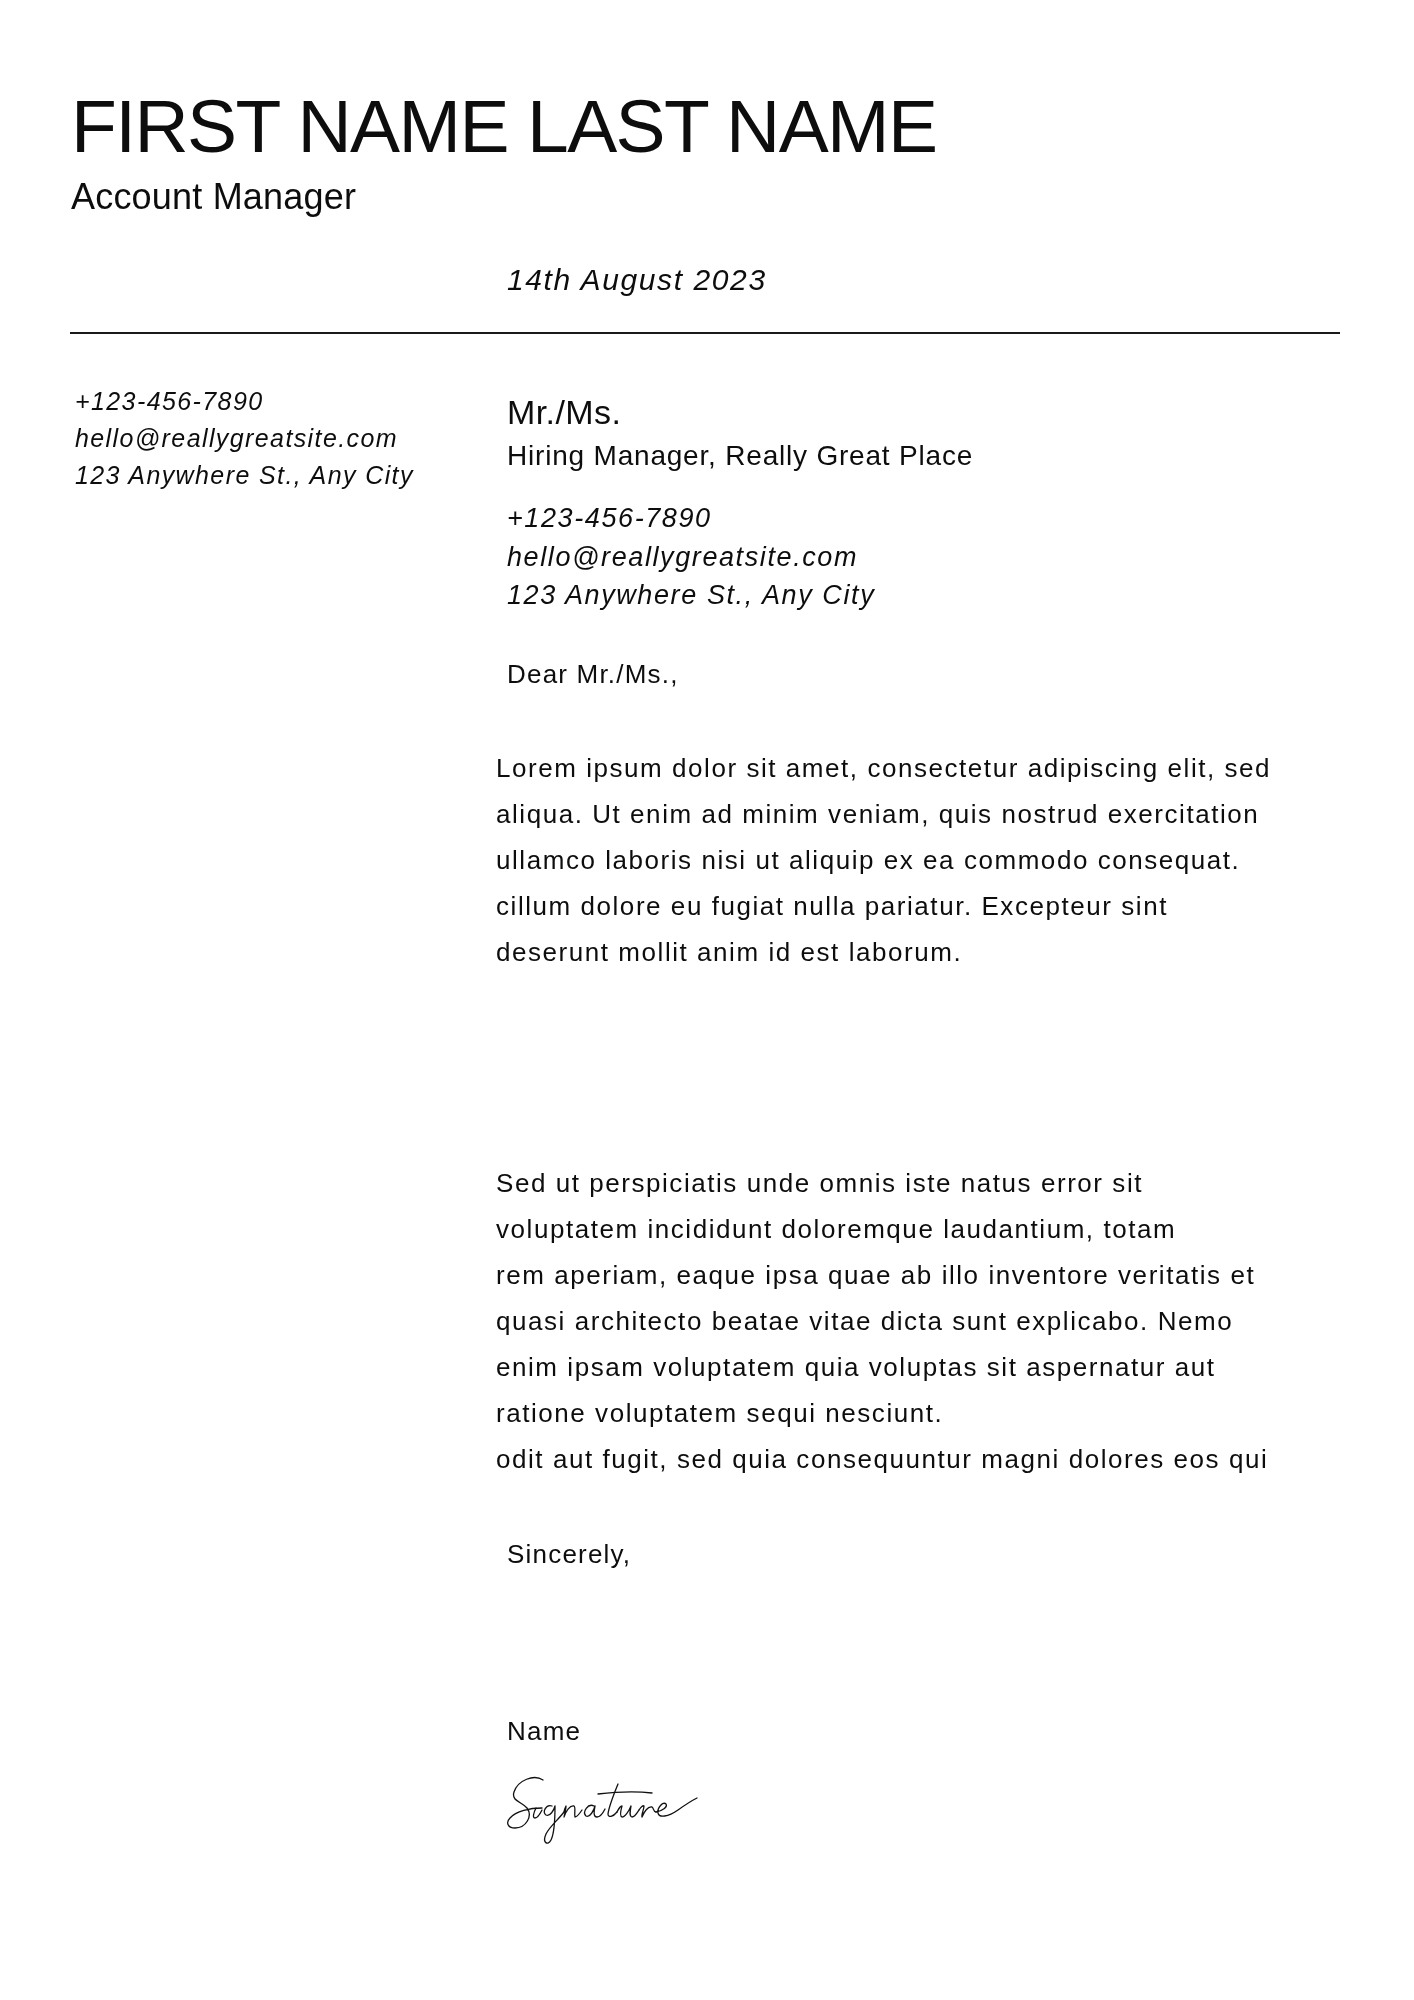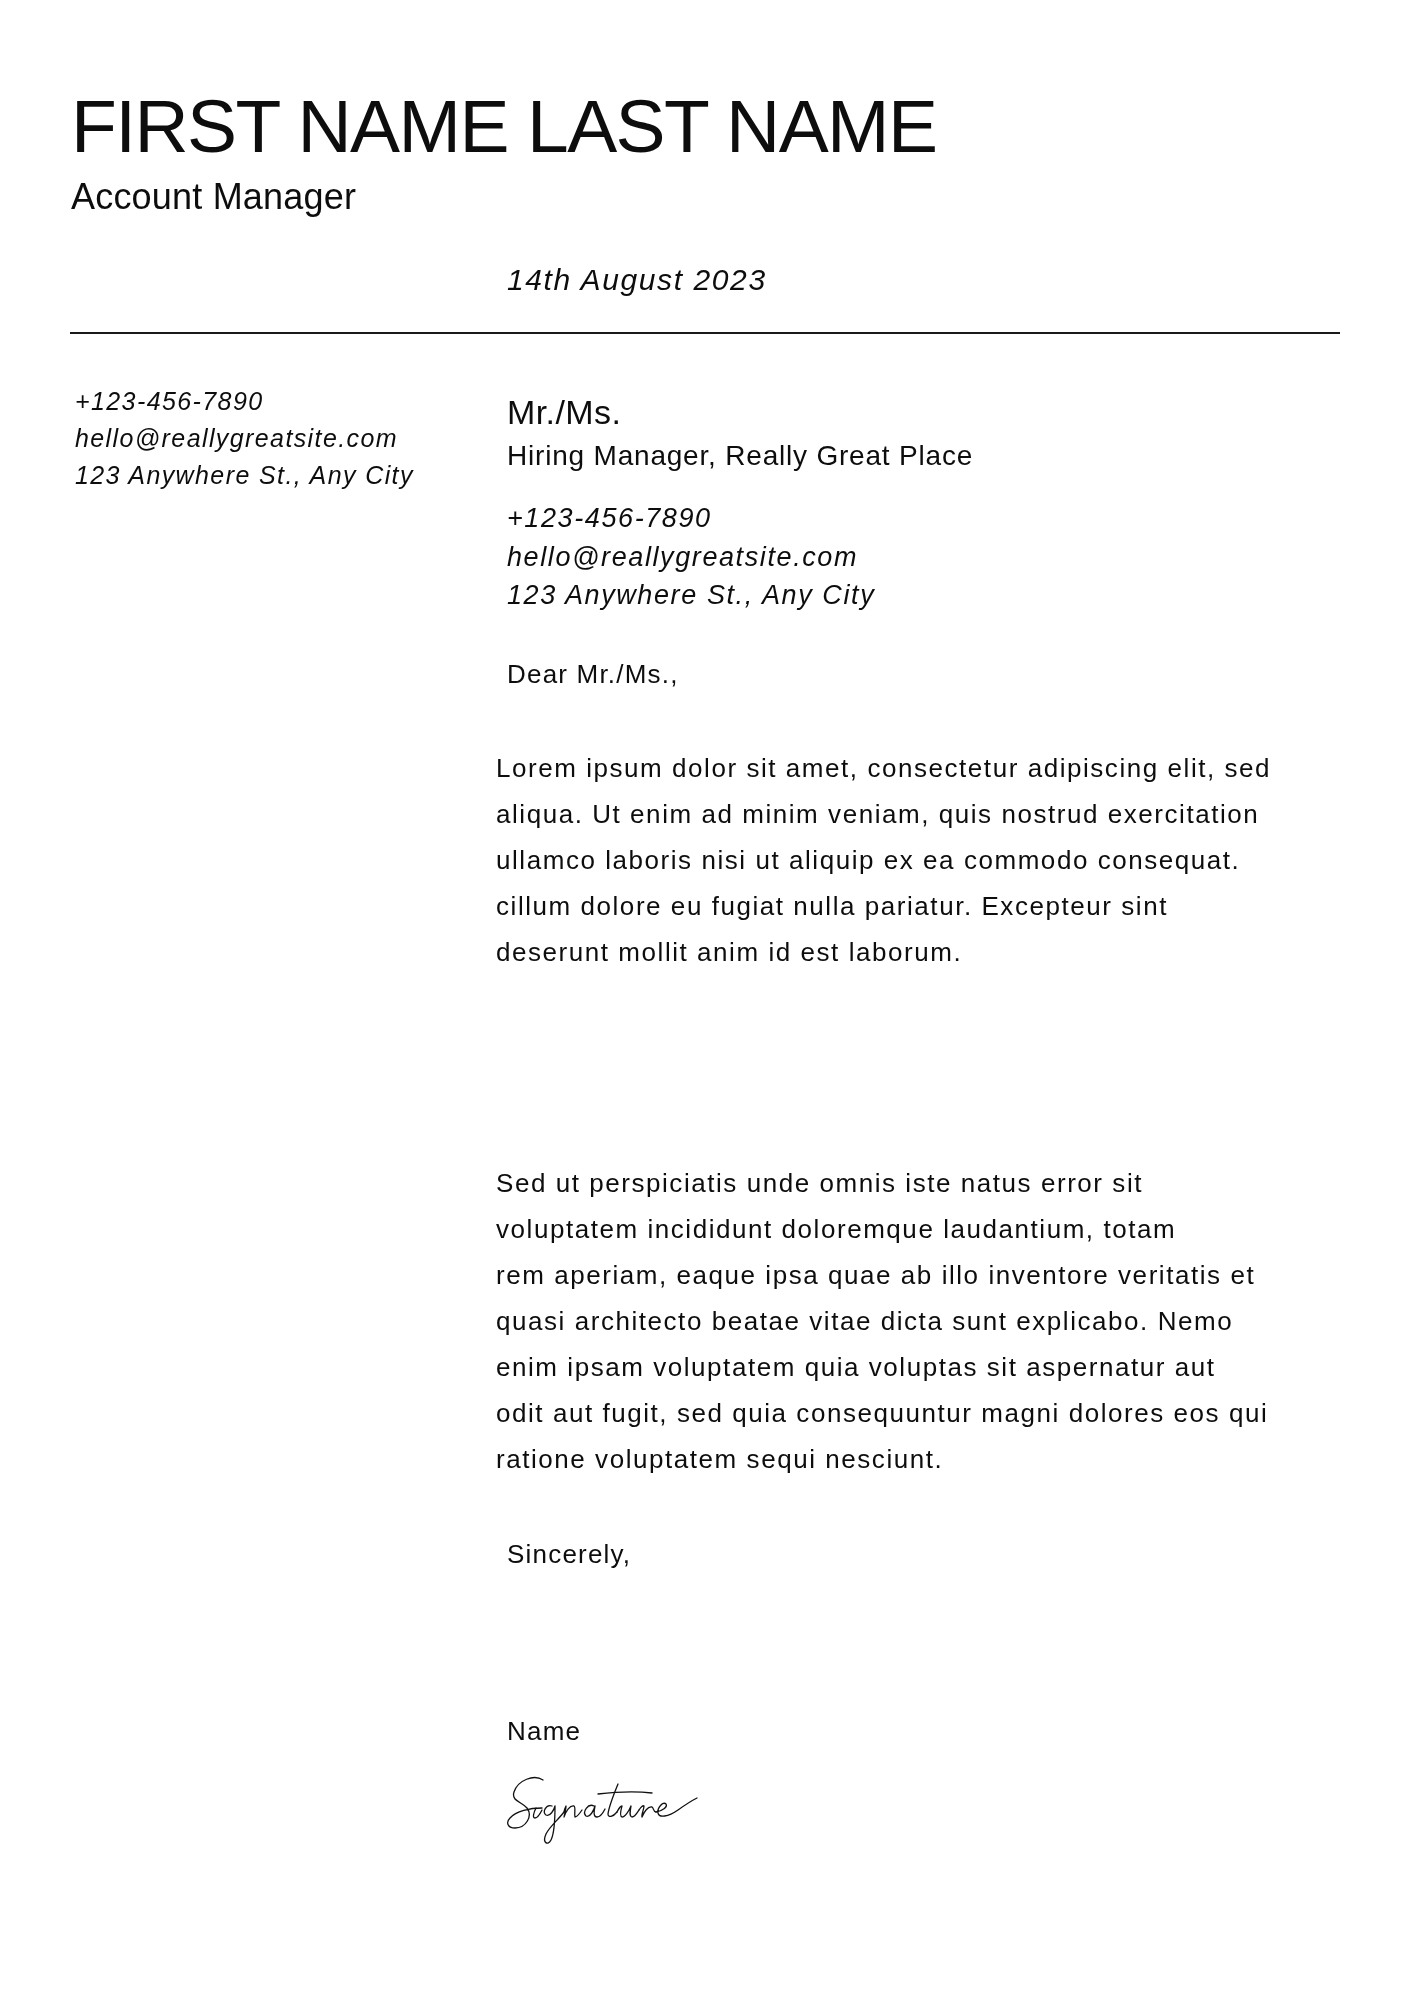--- a/index.html
+++ b/index.html
@@ -165,22 +165,22 @@
   <div>cillum dolore eu fugiat nulla pariatur. Excepteur sint</div>
   <div>deserunt mollit anim id est laborum.</div>
 </div>
 
 <div class="paragraph p2">
   <div>Sed ut perspiciatis unde omnis iste natus error sit</div>
   <div>voluptatem incididunt doloremque laudantium, totam</div>
   <div>rem aperiam, eaque ipsa quae ab illo inventore veritatis et</div>
   <div>quasi architecto beatae vitae dicta sunt explicabo. Nemo</div>
   <div>enim ipsam voluptatem quia voluptas sit aspernatur aut</div>
+  <div>ratione voluptatem sequi nesciunt.</div>
   <div>odit aut fugit, sed quia consequuntur magni dolores eos qui</div>
-  <div>ratione voluptatem sequi nesciunt.</div>
 </div>
 
 <div class="abs closing">Sincerely,</div>
 <div class="abs signer-name">Name</div>
 
 <div class="signature">
   <span class="sr-only">Signature</span>
   <svg width="210" height="90" viewBox="0 0 210 90">
     <g fill="none" stroke="#111" stroke-width="1.3" stroke-linecap="round" stroke-linejoin="round">
 

